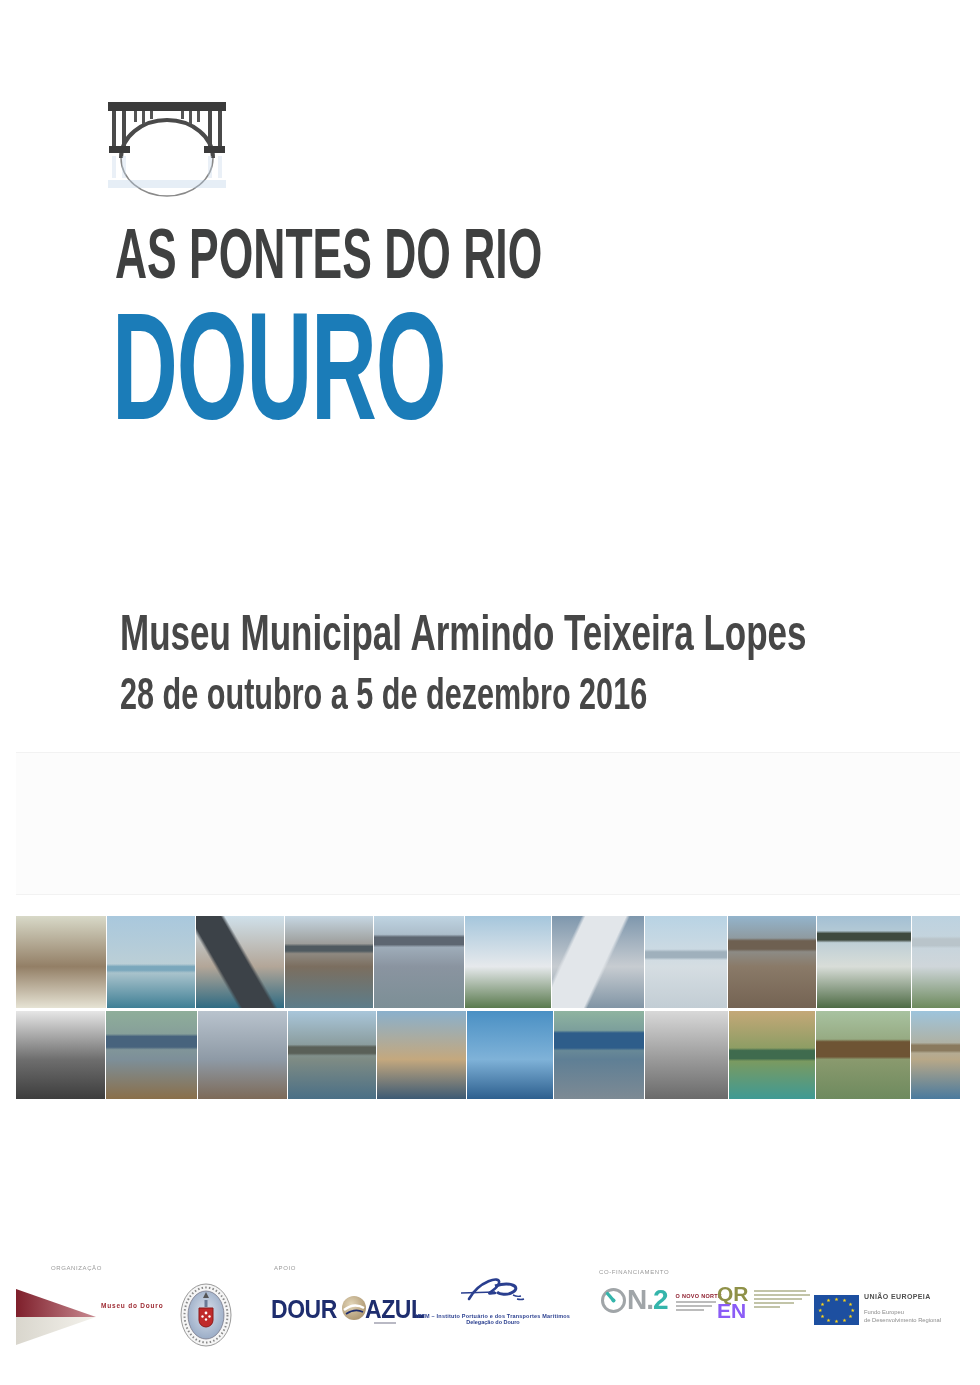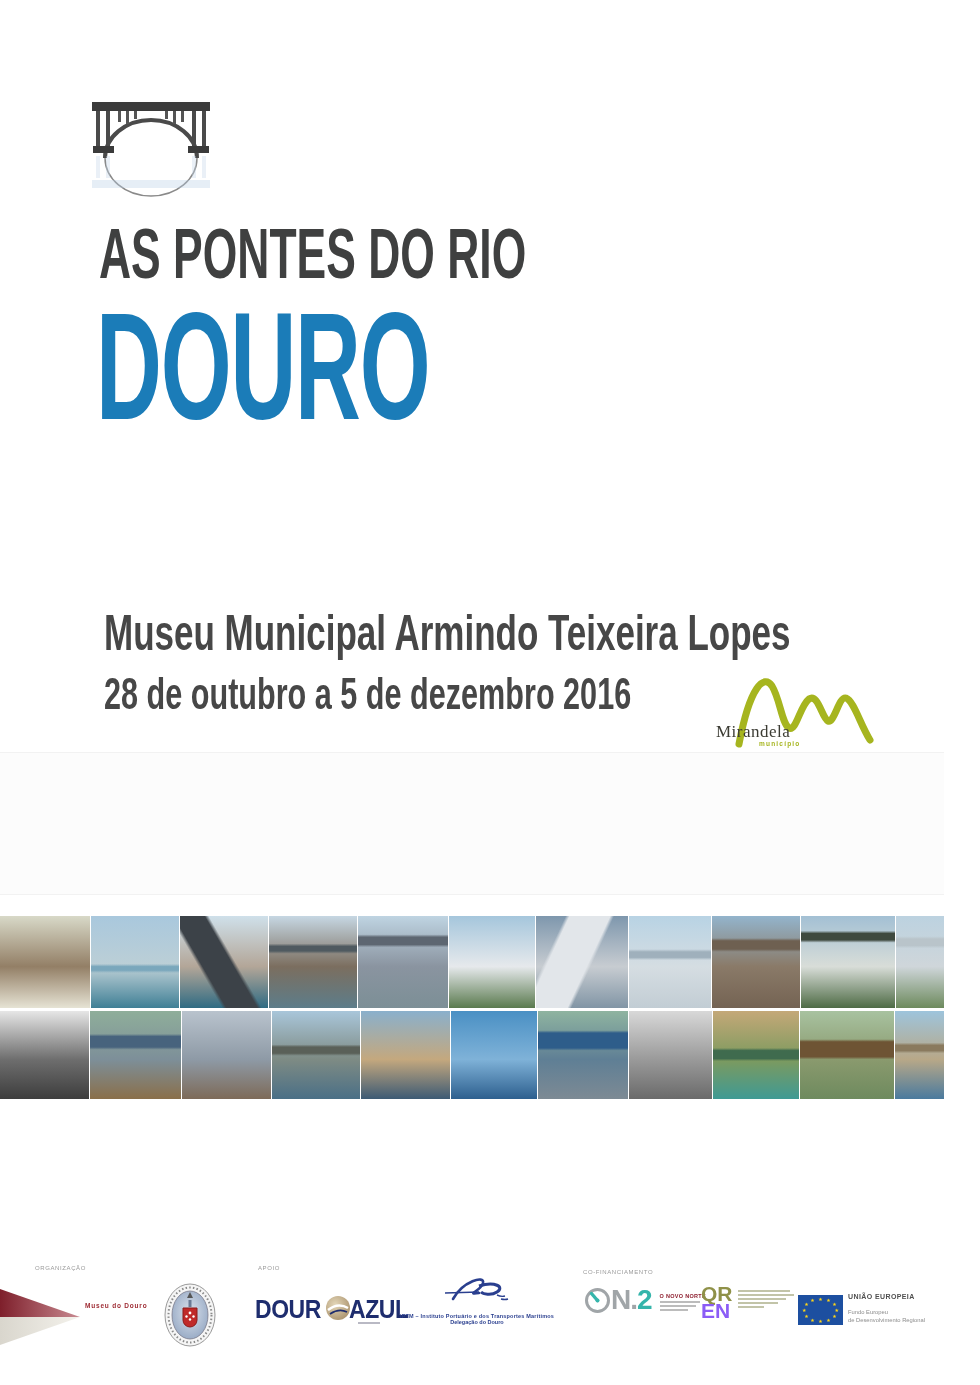--- a/index.html
+++ b/index.html
@@ -1,17 +1,17 @@
 <!DOCTYPE html>
 <html><head>
 <meta charset="utf-8">
 <style>
   html,body{margin:0;padding:0;background:#fff;}
   .page{position:relative;width:944px;height:1385px;background:#fff;overflow:hidden;
-        font-family:"Liberation Sans",sans-serif;}
+        font-family:"Liberation Sans",sans-serif;margin-left:16px;}
 
   
   .bridge-logo{position:absolute;left:86px;top:92px;width:130px;height:108px;}
 
   
   .title1{position:absolute;left:99px;top:219px;font-size:70px;font-weight:700;
           color:#3f4040;white-space:nowrap;transform:scaleX(.635);transform-origin:left top;
           letter-spacing:0;line-height:1;}
   .title2{position:absolute;left:96px;top:290px;font-size:152px;font-weight:700;
           color:#1b7cb8;white-space:nowrap;transform:scaleX(.60);transform-origin:left top;
@@ -122,27 +122,20 @@
       </g>
     </svg>
   </div>
 
   <div class="title1">AS PONTES DO RIO</div>
   <div class="title2">DOURO</div>
 
   <div class="venue">Museu Municipal Armindo Teixeira Lopes</div>
   <div class="dates">28 de outubro a 5 de dezembro 2016</div>
 
-  <div class="mirandela">
-    <svg width="178" height="90" viewBox="0 0 178 90">
-      <path d="M27 78 C 38 20, 52 8, 60 20 C 68 33, 70 58, 77 62 C 84 66, 88 40, 97 33 C 106 27, 110 52, 116 55 C 122 58, 127 30, 134 32 C 142 35, 148 58, 158 74" fill="none" stroke="#a6b51f" stroke-width="7" stroke-linecap="round"></path>
-    </svg>
-    <div class="mir-name">Mirandela</div>
-    <div class="mir-sub">município</div>
-  </div>
 
   <div class="band"></div>
 
   <div class="strip">
     <div class="prow prow1">
         <div class="tile" style="flex-grow: 90; background: linear-gradient(rgb(216, 217, 200) 0%, rgb(147, 127, 102) 55%, rgb(230, 227, 212) 100%);"></div>
         <div class="tile" style="flex-grow: 88; background: linear-gradient(rgba(0, 0, 0, 0) 52%, rgb(122, 167, 188) 55%, rgb(122, 167, 188) 59%, rgba(0, 0, 0, 0) 62%), linear-gradient(rgb(169, 200, 221) 0%, rgb(188, 207, 214) 55%, rgb(63, 127, 149) 100%);"></div>
         <div class="tile" style="flex-grow: 88; background: linear-gradient(60deg, rgba(0, 0, 0, 0) 30%, rgb(60, 66, 72) 33%, rgb(60, 66, 72) 55%, rgba(0, 0, 0, 0) 58%), linear-gradient(rgb(207, 224, 234) 0%, rgb(179, 166, 152) 55%, rgb(47, 107, 131) 100%);"></div>
         <div class="tile" style="flex-grow: 88; background: linear-gradient(rgba(0, 0, 0, 0) 30%, rgb(79, 90, 96) 33%, rgb(79, 90, 96) 38%, rgba(0, 0, 0, 0) 41%), linear-gradient(rgb(198, 215, 227) 0%, rgb(123, 110, 95) 55%, rgb(93, 125, 138) 100%);"></div>
         <div class="tile" style="flex-grow: 90; background: linear-gradient(rgba(0, 0, 0, 0) 20%, rgb(93, 102, 113) 23%, rgb(93, 102, 113) 31%, rgba(0, 0, 0, 0) 34%), linear-gradient(rgb(191, 212, 226) 0%, rgb(138, 148, 160) 55%, rgb(124, 143, 150) 100%);"></div>

